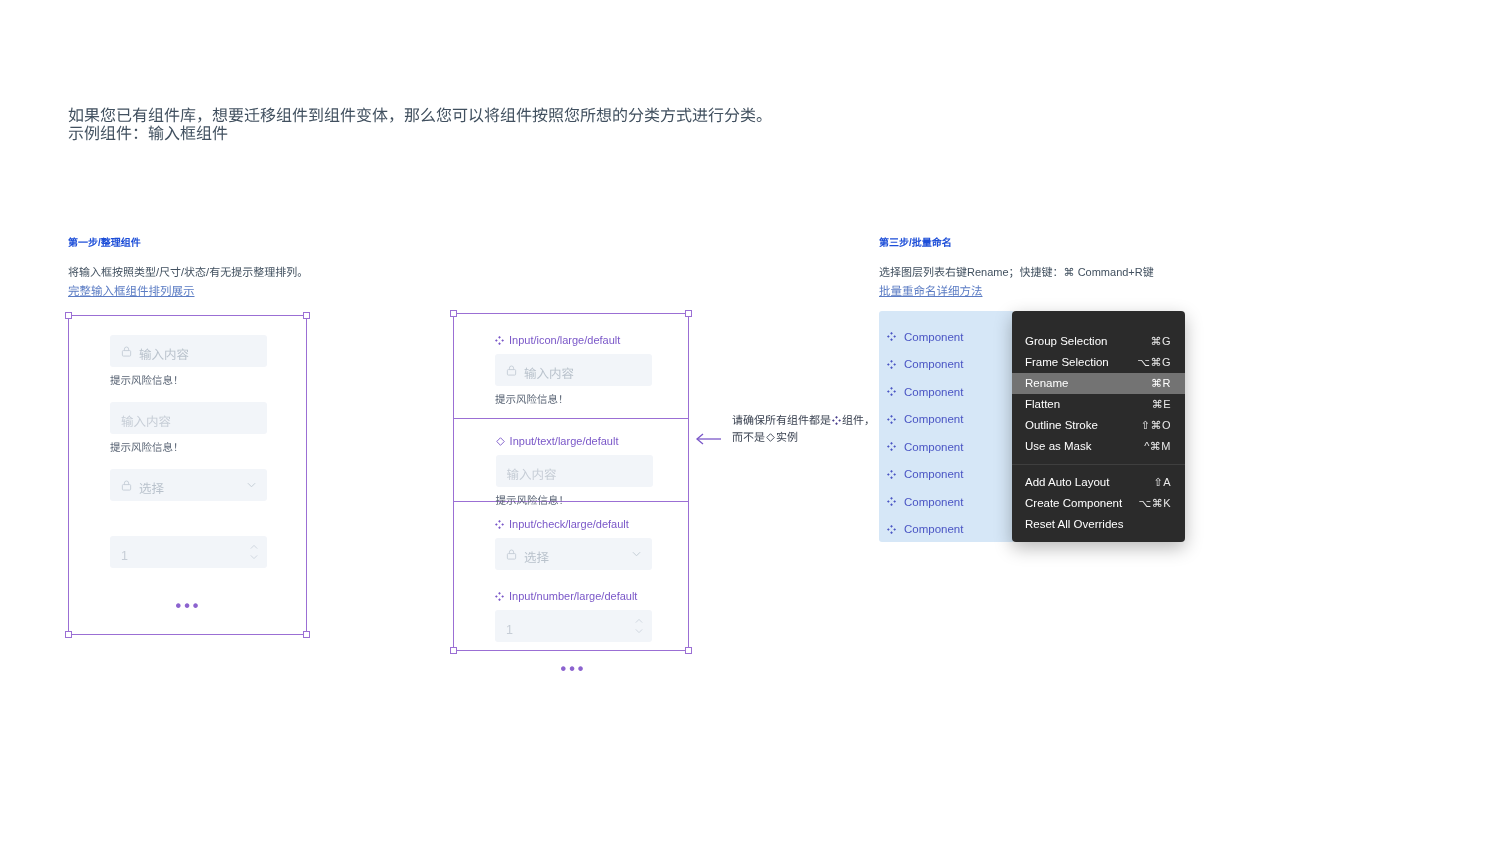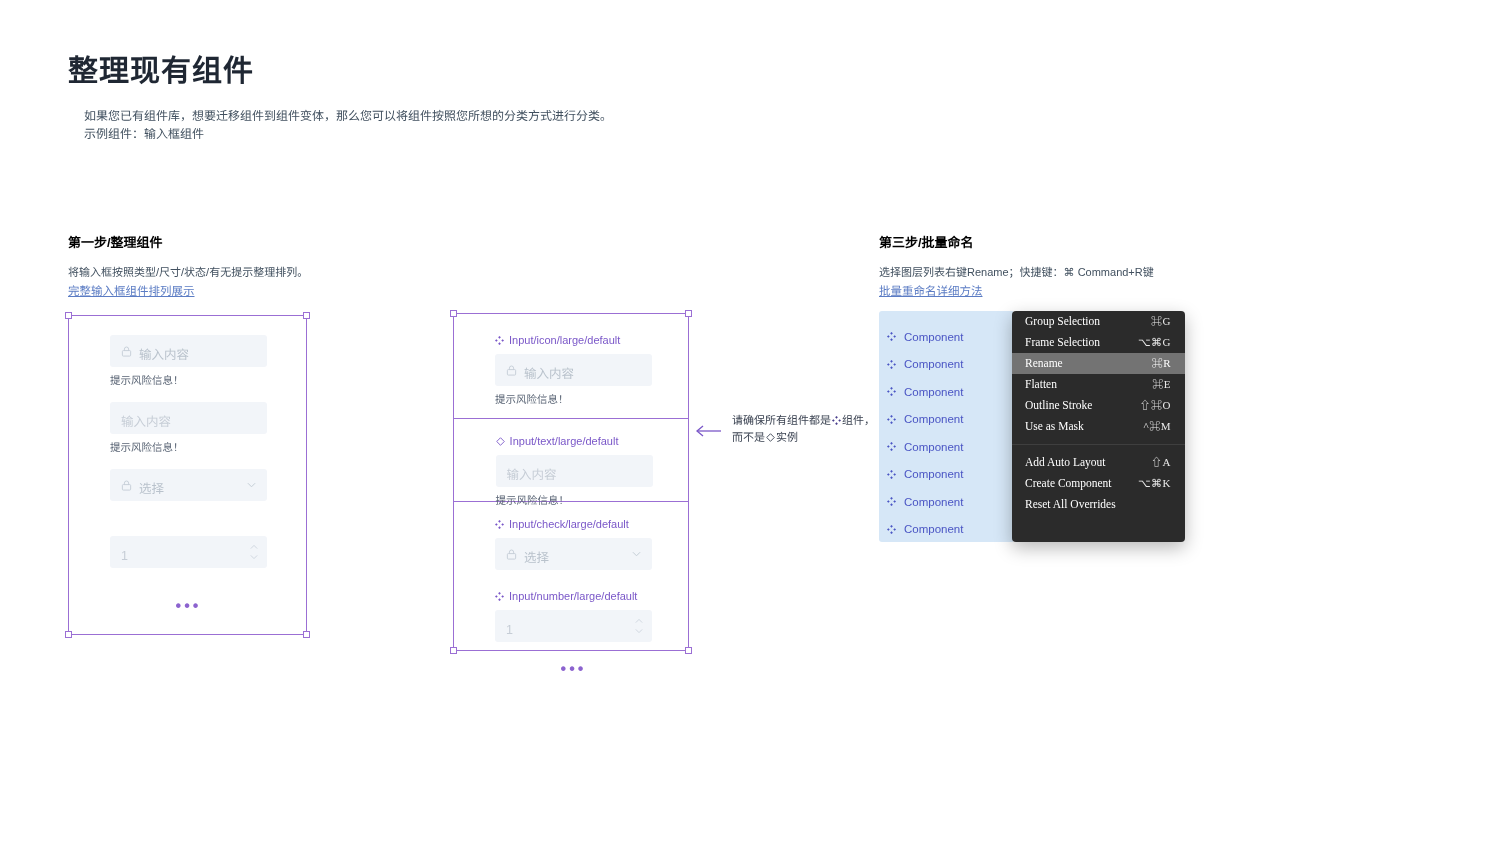--- a/index.html
+++ b/index.html
@@ -16,33 +16,33 @@
 
   .page { position: relative; width: 1500px; height: 843px; }
 
   
   .page-title {
     position: absolute; left: 68px; top: 50px;
     font-size: 30px; font-weight: 700; letter-spacing: 1px;
     color: #1f2733; line-height: 42px;
   }
   .intro {
-    position: absolute; left: 84px; top: 107px;
-    font-size: 12px; line-height: 18px; color: #41505f;
+    position: absolute; left: 68px; top: 107px;
+    font-size: 16px; line-height: 18px; color: #41505f;
   }
   .intro div { white-space: nowrap; }
 
   
   .col { position: absolute; top: 234px; }
   .col-1 { left: 68px; }
   .col-2 { left: 448px; }
   .col-3 { left: 879px; }
 
   .col-title {
-    font-size: 13px; font-weight: 700; color: #000000;
+    font-size: 10px; font-weight: 700; color: #1d4ed8;
     line-height: 18px; white-space: nowrap;
   }
   .col-desc {
     margin-top: 12px; font-size: 11px; color: #41505f;
     line-height: 17px; white-space: nowrap;
   }
   .col-link {
     display: inline-block; margin-top: 0;
     font-size: 11.5px; color: #5b7cc4;
     text-decoration: underline; cursor: pointer; white-space: nowrap;
@@ -97,21 +97,21 @@
   
   .layer-label {
     display: flex; align-items: center; gap: 5px;
     font-size: 11px; color: #7a57c8; white-space: nowrap;
     line-height: 14px;
   }
 
   
   .annotation {
     position: absolute; left: 695px; top: 412px;
-    display: flex; align-items: center; gap: 10px;
+    display: flex; align-items: flex-end; gap: 10px;
   }
   .annotation .note {
     font-size: 11px; color: #3a4251; line-height: 17px;
     white-space: nowrap;
   }
   .inline-glyph { vertical-align: -1px; margin: 0 1px; }
 
   
   .layer-panel {
     position: absolute; left: 879px; top: 73px;
@@ -128,44 +128,42 @@
     white-space: nowrap;
   }
 
   
   .ctx-menu {
     position: absolute; left: 1012px; top: 73px;
     width: 173px; height: 231px;
     background: #2b2b2b;
     border-radius: 4px;
     box-shadow: 0 6px 18px rgba(0,0,0,.28);
-    padding-top: 0;
+    padding-top: 20px;
     overflow: hidden;
     color: #ffffff;
-    font-family: Liberation Serif, serif;
   }
   .ctx-item {
     display: flex; align-items: center; justify-content: space-between;
     height: 21px; padding: 0 14px 0 13px;
     font-size: 11.5px; line-height: 21px;
     white-space: nowrap;
   }
   .ctx-item.active { background: #737373; }
   .ctx-item .shortcut { color: #e9e9e9; font-size: 11px; letter-spacing: .5px; }
   .ctx-item.active .shortcut { color: #ffffff; }
   .ctx-sep {
     height: 1px; background: #3f3f3f; margin: 7px 0;
   }
 </style>
 </head>
 <body>
 
 <div class="page">
 
-  <h1 class="page-title">整理现有组件</h1>
   <div class="intro">
     <div>如果您已有组件库，想要迁移组件到组件变体，那么您可以将组件按照您所想的分类方式进行分类。</div>
     <div>示例组件：输入框组件</div>
   </div>
 
   <div class="col col-1">
     <div class="col-title">第一步/整理组件</div>
     <div class="col-desc">将输入框按照类型/尺寸/状态/有无提示整理排列。</div>
     <a class="col-link">完整输入框组件排列展示</a>
   </div>

